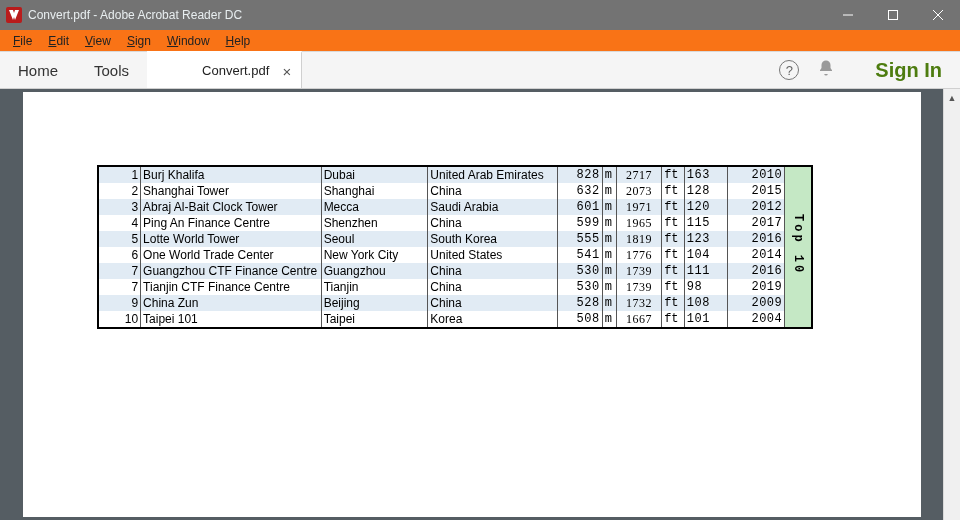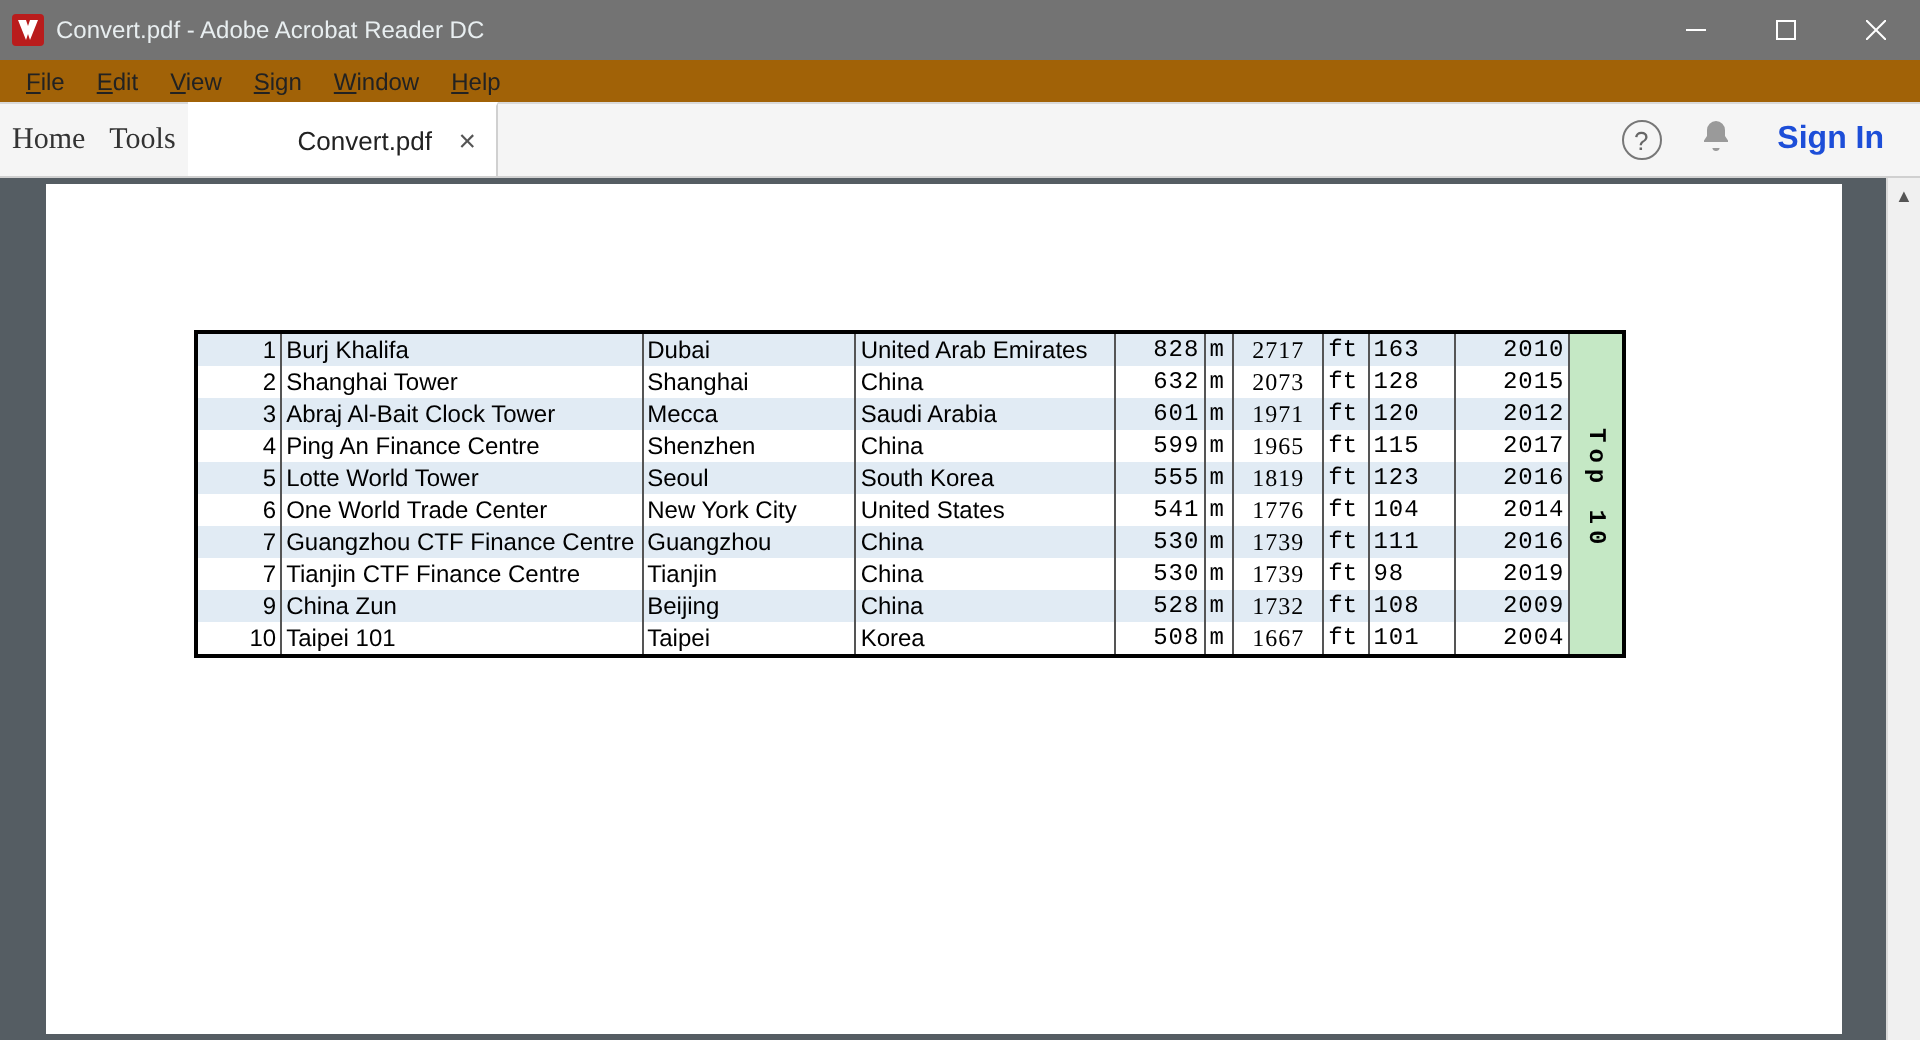--- a/index.html
+++ b/index.html
@@ -18,52 +18,51 @@
   }
   .titlebar-title { font-size: 12px; color: #e8eef0; }
   .titlebar-spacer { flex: 1; }
   .win-btn {
     width: 45px; height: 30px; display: flex; align-items: center; justify-content: center;
     color: #fff; font-size: 10px; cursor: default;
   }
   .win-btn svg { stroke: #fff; fill: none; }
 
   .menubar {
-    height: 22px; background: #a16207; border-bottom: 1px solid #d9d9d9;
+    height: 22px; background: #f97316; border-bottom: 1px solid #d9d9d9;
     display: flex; align-items: center; padding: 0 6px; gap: 2px;
   }
   .menu-item { font-size: 12px; padding: 2px 7px; color: #222; cursor: default; }
   .menu-item u { text-decoration: underline; }
 
   .toolbar {
     height: 37px; background: #f5f5f5; border-bottom: 1px solid #d0d0d0;
     display: flex; align-items: stretch;
   }
   .tool-btn {
-    padding: 0 6px; font-size: 15px; color: #333; display: flex; align-items: center;
+    padding: 0 18px; font-size: 15px; color: #333; display: flex; align-items: center;
      cursor: default;
-     font-family: Liberation Serif, serif;
   }
   .doc-tab {
     position: relative; padding: 0 32px 0 55px; font-size: 13px; color: #222;
     display: flex; align-items: center; background: #fff; border-right: 1px solid #d0d0d0;
     border-top: 2px solid #fff; margin-top: -1px;
   }
   .doc-tab-close {
     position: absolute; right: 10px; top: 50%; transform: translateY(-50%);
     font-size: 15px; color: #555; line-height: 1;
   }
   .toolbar-spacer { flex: 1; }
   .toolbar-right { display: flex; align-items: center; padding-right: 14px; gap: 18px; }
   .help-icon {
     width: 20px; height: 20px; border: 1.5px solid #777; border-radius: 50%;
     display: flex; align-items: center; justify-content: center; font-size: 13px; color: #666;
   }
   .bell-icon svg { fill: #9a9a9a; }
-  .signin { font-size: 16px; font-weight: 600; color: #1d4ed8; padding: 0 4px; }
+  .signin { font-size: 20px; font-weight: 600; color: #4d7c0f; padding: 0 4px; margin-left: 18px; }
 
   .doc-area {
     height: 431px; background: #555d63; position: relative; display: flex;
   }
   .page-holder { flex: 1; overflow: hidden; display: flex; justify-content: center; padding-top: 3px; }
   .page {
     width: 898px; height: 425px; background: #fff;  position: relative;
   }
   .vscroll {
     width: 17px; background: #f0f0f0; border-left: 1px solid #d9d9d9; position: relative;

